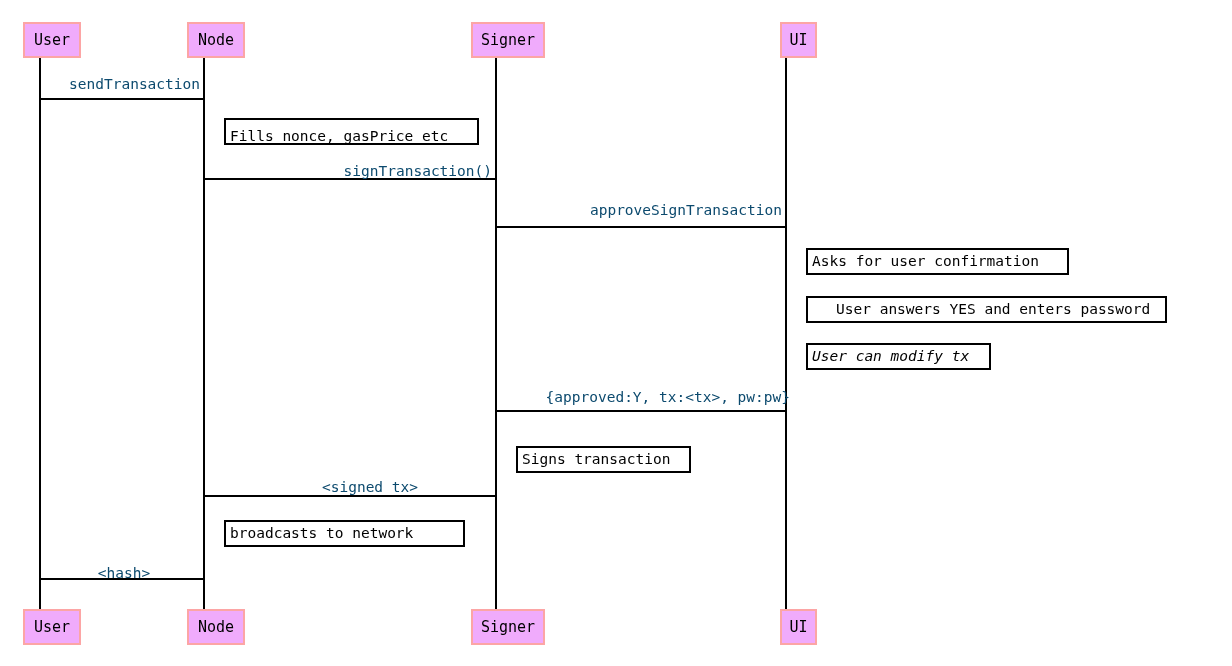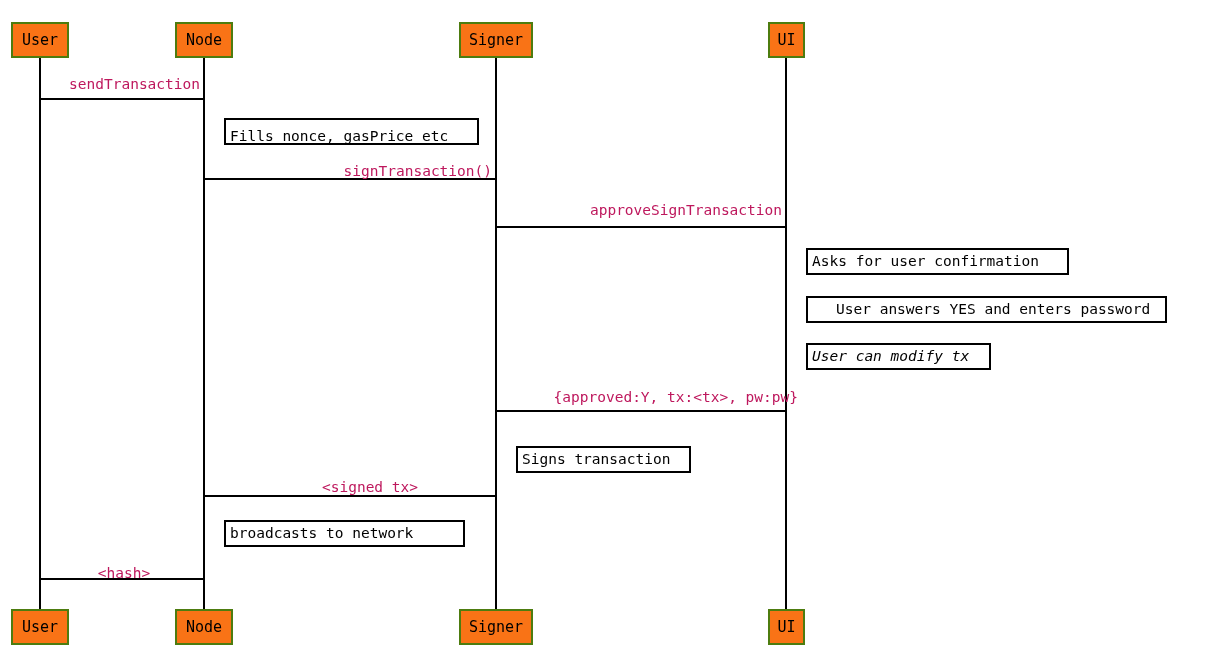--- a/index.html
+++ b/index.html
@@ -13,30 +13,31 @@
     height: 666px;
     background: #ffffff;
     font-family: "DejaVu Sans Mono", "Liberation Mono", monospace;
     overflow: hidden;
   }
 
   
   .participant {
     position: absolute;
     box-sizing: border-box;
-    border: 2px solid #4d7c0f;
-    background: #f97316;
+    border: 2px solid #fca5a5;
+    background: #f0abfc;
     color: #000000;
     font-size: 15px;
     line-height: 1;
     display: flex;
     align-items: center;
     justify-content: center;
     letter-spacing: 0px;
     z-index: 5;
+    margin-left: 12px;
   }
 
   
   .lifeline {
     position: absolute;
     width: 2px;
     background: #000000;
     z-index: 1;
   }
 
@@ -44,21 +45,21 @@
   .msgline {
     position: absolute;
     height: 2px;
     background: #000000;
     z-index: 2;
   }
 
   
   .msglabel {
     position: absolute;
-    color: #be185d;
+    color: #0c4a6e;
     font-size: 14.5px;
     line-height: 1;
     white-space: nowrap;
     z-index: 3;
   }
   .msglabel.center  { transform: translateX(-50%); }
   .msglabel.right   { transform: translateX(-100%); }
 
   
   .note {
@@ -116,21 +117,21 @@
   <div class="msgline" style="left:39px;  top:98px;  width:166px;"></div>
   <div class="msgline" style="left:203px; top:178px; width:294px;"></div>
   <div class="msgline" style="left:495px; top:226px; width:292px;"></div>
   <div class="msgline" style="left:495px; top:410px; width:292px;"></div>
   <div class="msgline" style="left:203px; top:495px; width:294px;"></div>
   <div class="msgline" style="left:39px;  top:578px; width:166px;"></div>
 
   <div class="msglabel right" style="left:200px; top:77px;">sendTransaction</div>
   <div class="msglabel right" style="left:492px; top:164px;">signTransaction()</div>
   <div class="msglabel right" style="left:782px; top:203px;">approveSignTransaction</div>
-  <div class="msglabel right" style="left:790px; top:390px;margin-left:8px;">{approved:Y, tx:&lt;tx&gt;, pw:pw}</div>
+  <div class="msglabel right" style="left:790px; top:390px;">{approved:Y, tx:&lt;tx&gt;, pw:pw}</div>
   <div class="msglabel center" style="left:370px; top:480px;">&lt;signed tx&gt;</div>
   <div class="msglabel center" style="left:124px; top:566px;">&lt;hash&gt;</div>
 
   <div class="note" style="left:224px; top:118px; width:255px; height:27px;align-items:flex-end;">
     <span>Fills nonce, gasPrice etc</span>
   </div>
 
   <div class="note" style="left:806px; top:248px; width:263px; height:27px;">
     <span>Asks for user confirmation</span>
   </div>

